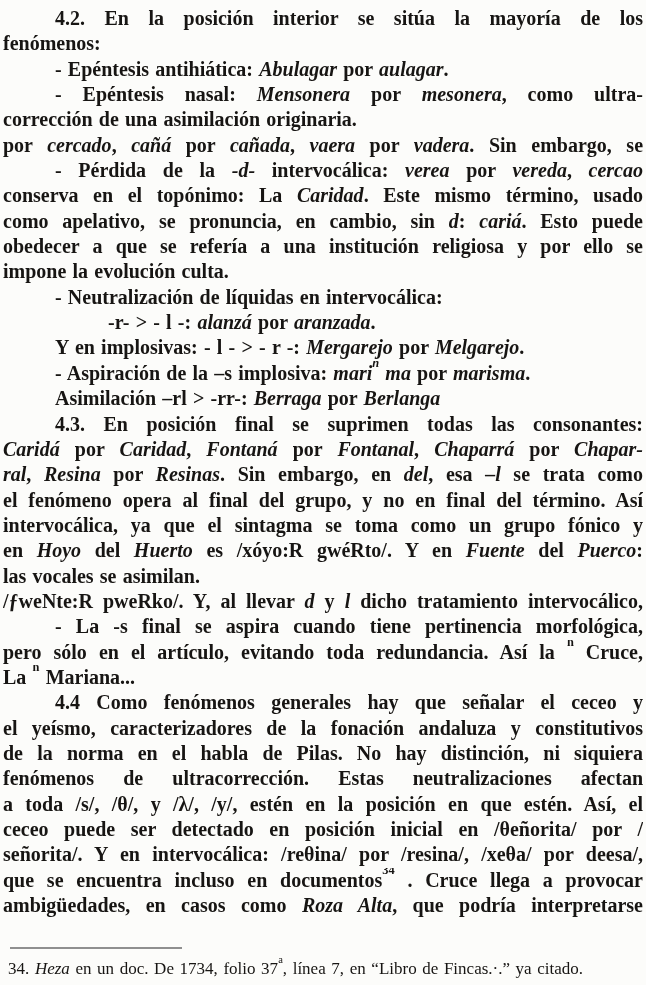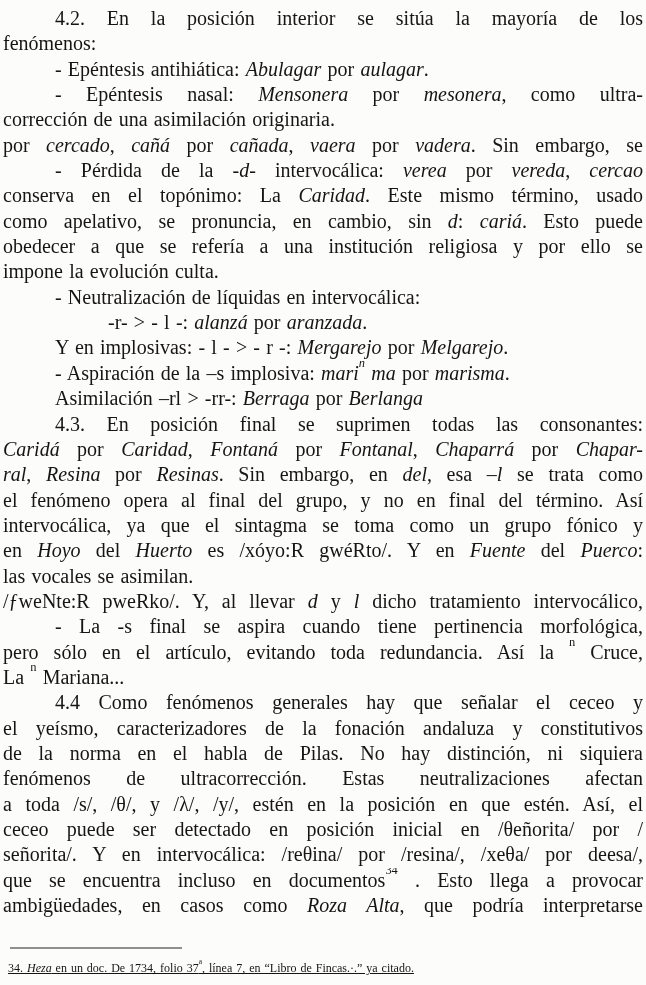--- a/index.html
+++ b/index.html
@@ -13,21 +13,21 @@
     overflow: hidden;
     font-family: "Liberation Serif", "DejaVu Serif", serif;
     color: #171513;
   }
   .page {
     box-sizing: border-box;
     width: 646px;
     height: 985px;
     padding: 6px 3px 0 3px;
   }
-  .doc-body { width: 100%; }
+  .doc-body { width: 100%; font-weight: bold; }
   .line {
     font-size: 20px;
     line-height: 25.35px;
     height: 25.35px;
     overflow: hidden;
     word-spacing: 0.06em;
     white-space: normal;
   }
   .line.just {
     text-align: justify;
@@ -42,25 +42,24 @@
     position: relative;
     top: -0.42em;
   }
   .footnote-divider {
     width: 172px;
     height: 0;
     border-top: 2px solid #8f8f8f;
     margin: 29px 0 9px 7px;
   }
   .footnote {
-    font-size: 12px;
+    font-size: 17px;
     line-height: 21px;
     padding-left: 5px;
     word-spacing: 0.08em;
-    text-decoration: underline;
   }
 </style>
 </head>
 <body>
 
 <div class="page">
   <div class="doc-body">
       <div class="line ind1 just"><span>4.2. En la posición interior se sitúa la mayoría de los</span></div>
       <div class="line"><span>fenómenos:</span></div>
       <div class="line ind1"><span>- Epéntesis antihiática: </span><i>Abulagar</i><span> por </span><i>aulagar</i><span>.</span></div>
@@ -88,20 +87,20 @@
       <div class="line ind1 just"><span>- La -s final se aspira cuando tiene pertinencia morfológica,</span></div>
       <div class="line just"><span>pero sólo en el artículo, evitando toda redundancia. Así la </span><sup>h</sup><span> Cruce,</span></div>
       <div class="line"><span>La </span><sup>h</sup><span> Mariana...</span></div>
       <div class="line ind1 just"><span>4.4 Como fenómenos generales hay que señalar el ceceo y</span></div>
       <div class="line just"><span>el yeísmo, caracterizadores de la fonación andaluza y constitutivos</span></div>
       <div class="line just"><span>de la norma en el habla de Pilas. No hay distinción, ni siquiera</span></div>
       <div class="line just"><span>fenómenos de ultracorrección. Estas neutralizaciones afectan</span></div>
       <div class="line just"><span>a toda /s/, /θ/, y /λ/, /y/, estén en la posición en que estén. Así, el</span></div>
       <div class="line just"><span>ceceo puede ser detectado en posición inicial en /θeñorita/ por /</span></div>
       <div class="line just"><span>señorita/. Y en intervocálica: /reθina/ por /resina/, /xeθa/ por deesa/,</span></div>
-      <div class="line just"><span>que se encuentra incluso en documentos</span><sup>34</sup><span> . Esto llega a provocar</span></div>
+      <div class="line just"><span>que se encuentra incluso en documentos</span><sup>34</sup><span> . Cruce llega a provocar</span></div>
       <div class="line just"><span>ambigüedades, en casos como </span><i>Roza Alta</i><span>, que podría interpretarse</span></div>
     </div>
   <div class="footnote-divider"></div>
   <div class="footnote">
     <span><span>34. </span><i>Heza</i><span> en un doc. De 1734, folio 37</span><sup>a</sup><span>, línea 7, en “Libro de Fincas.·.” ya citado.</span></span>
   </div>
 </div>
 
 </body></html>

